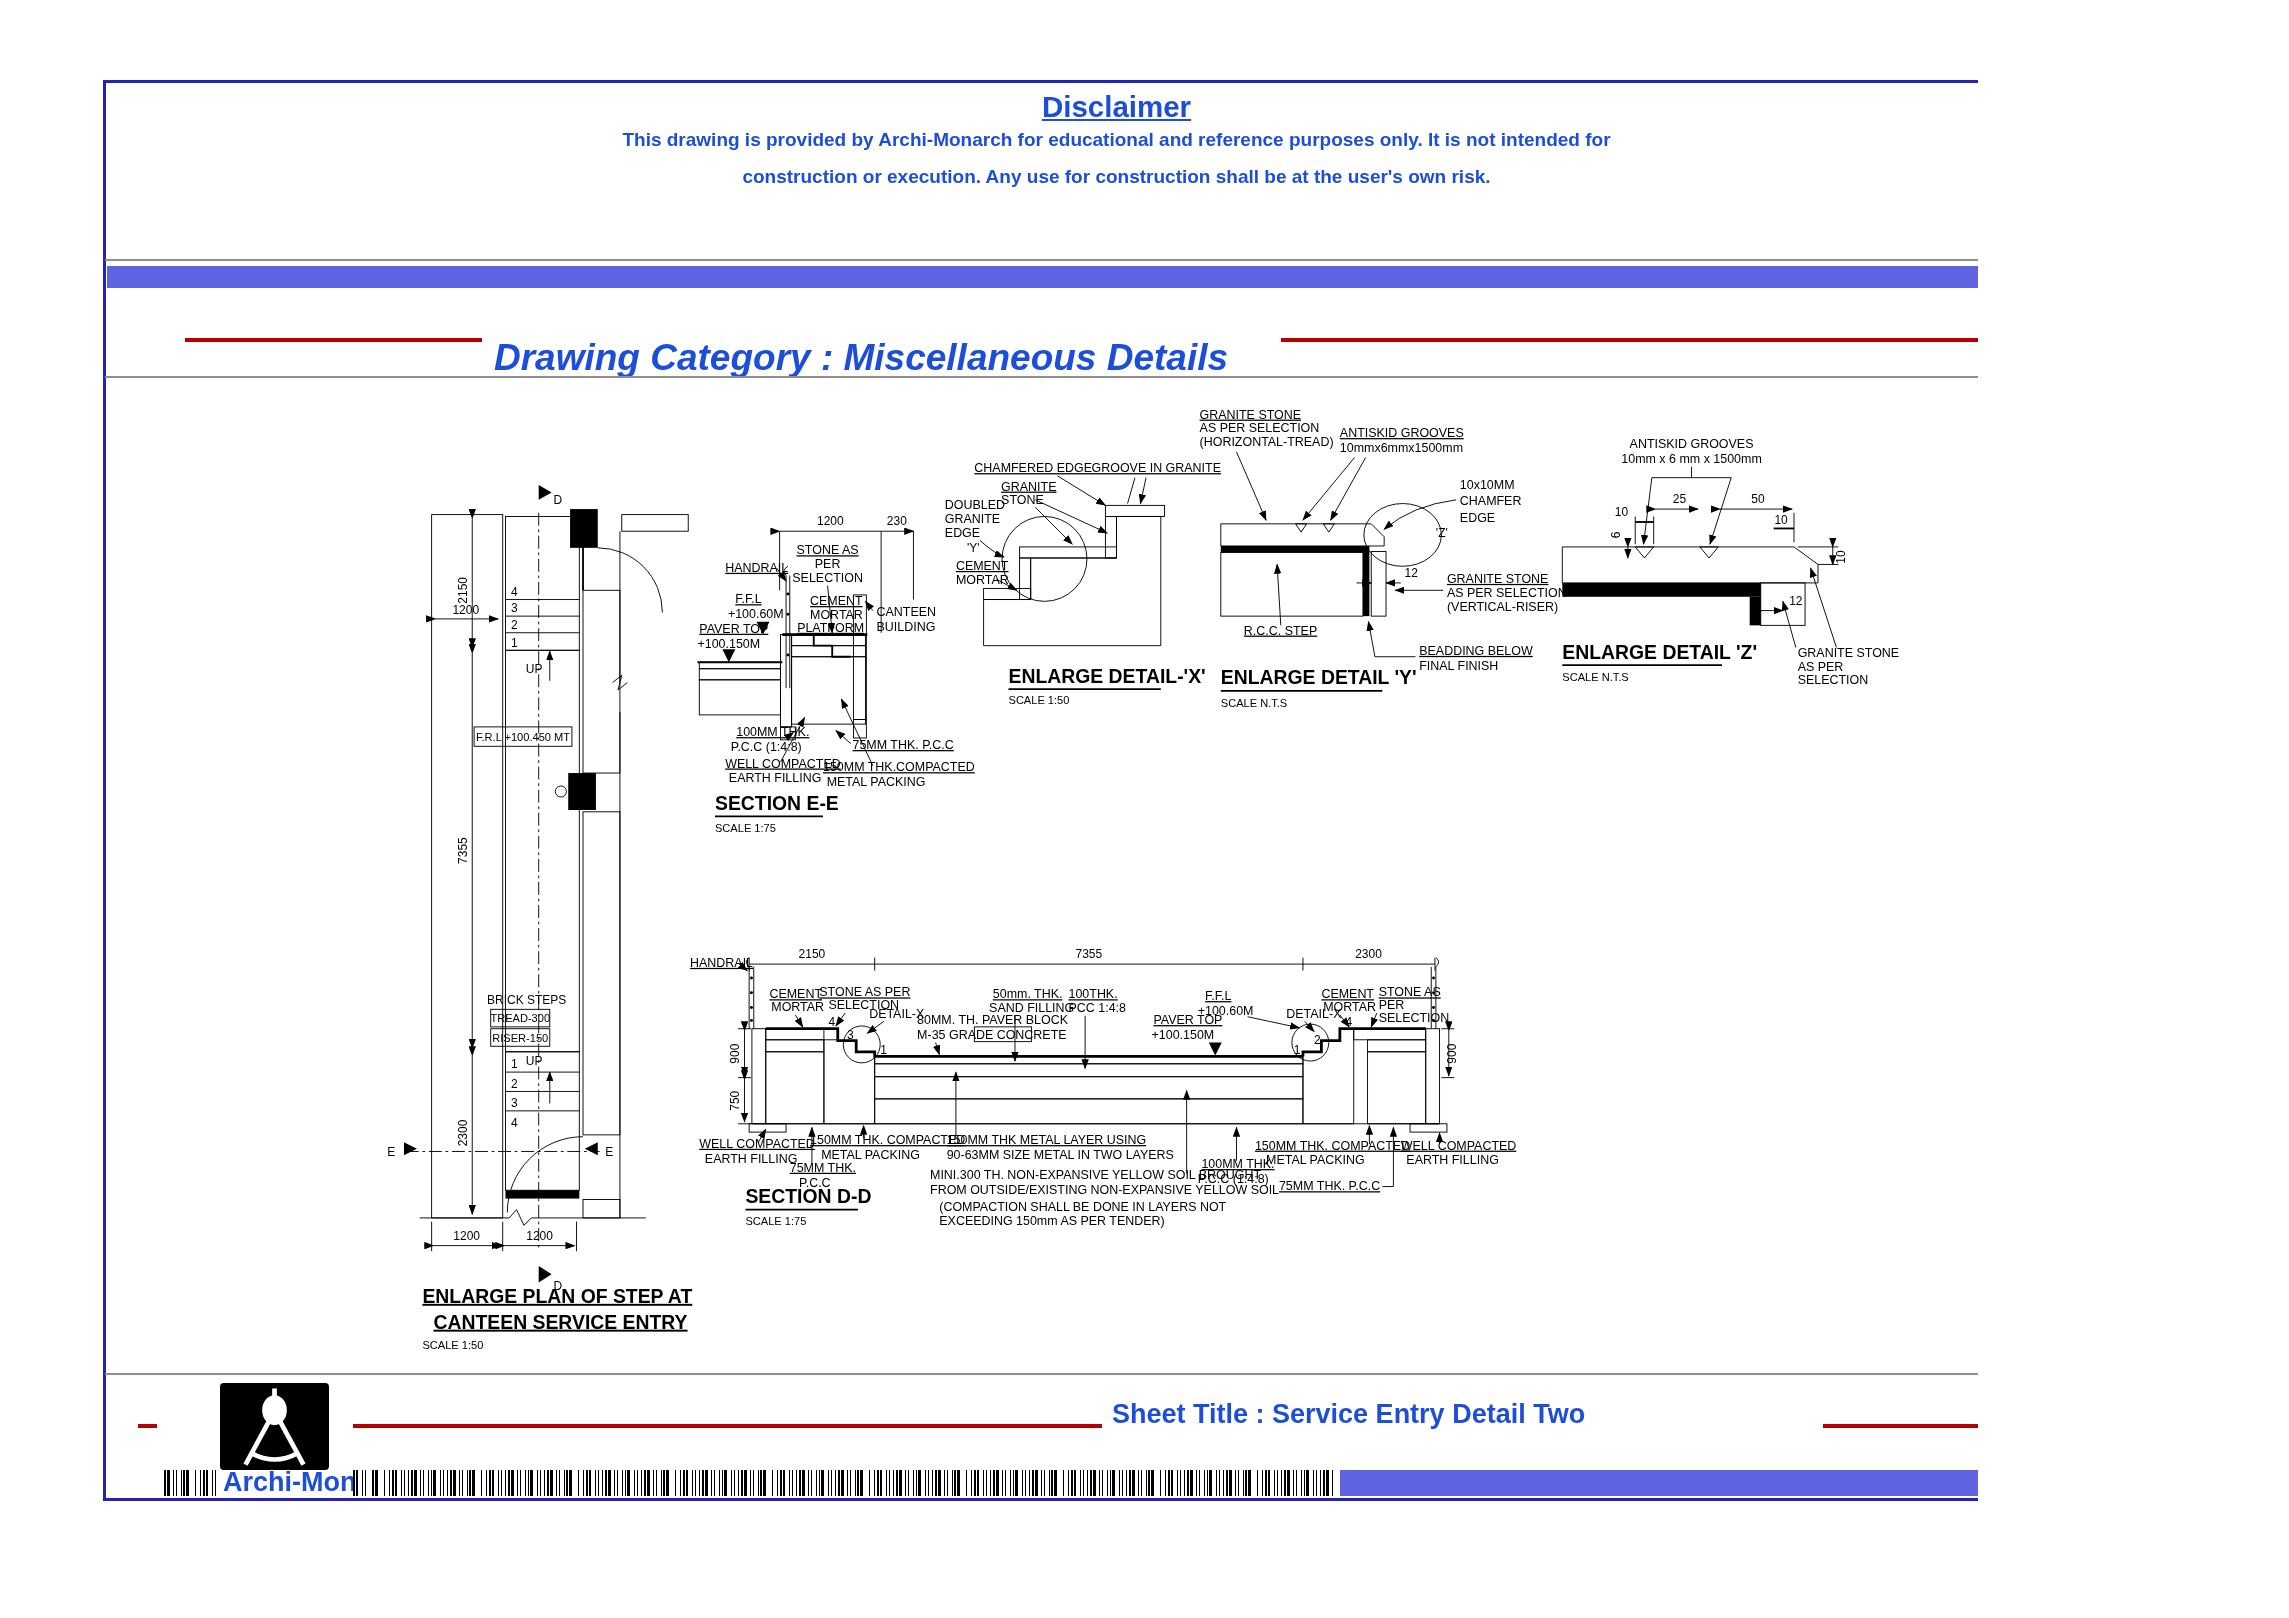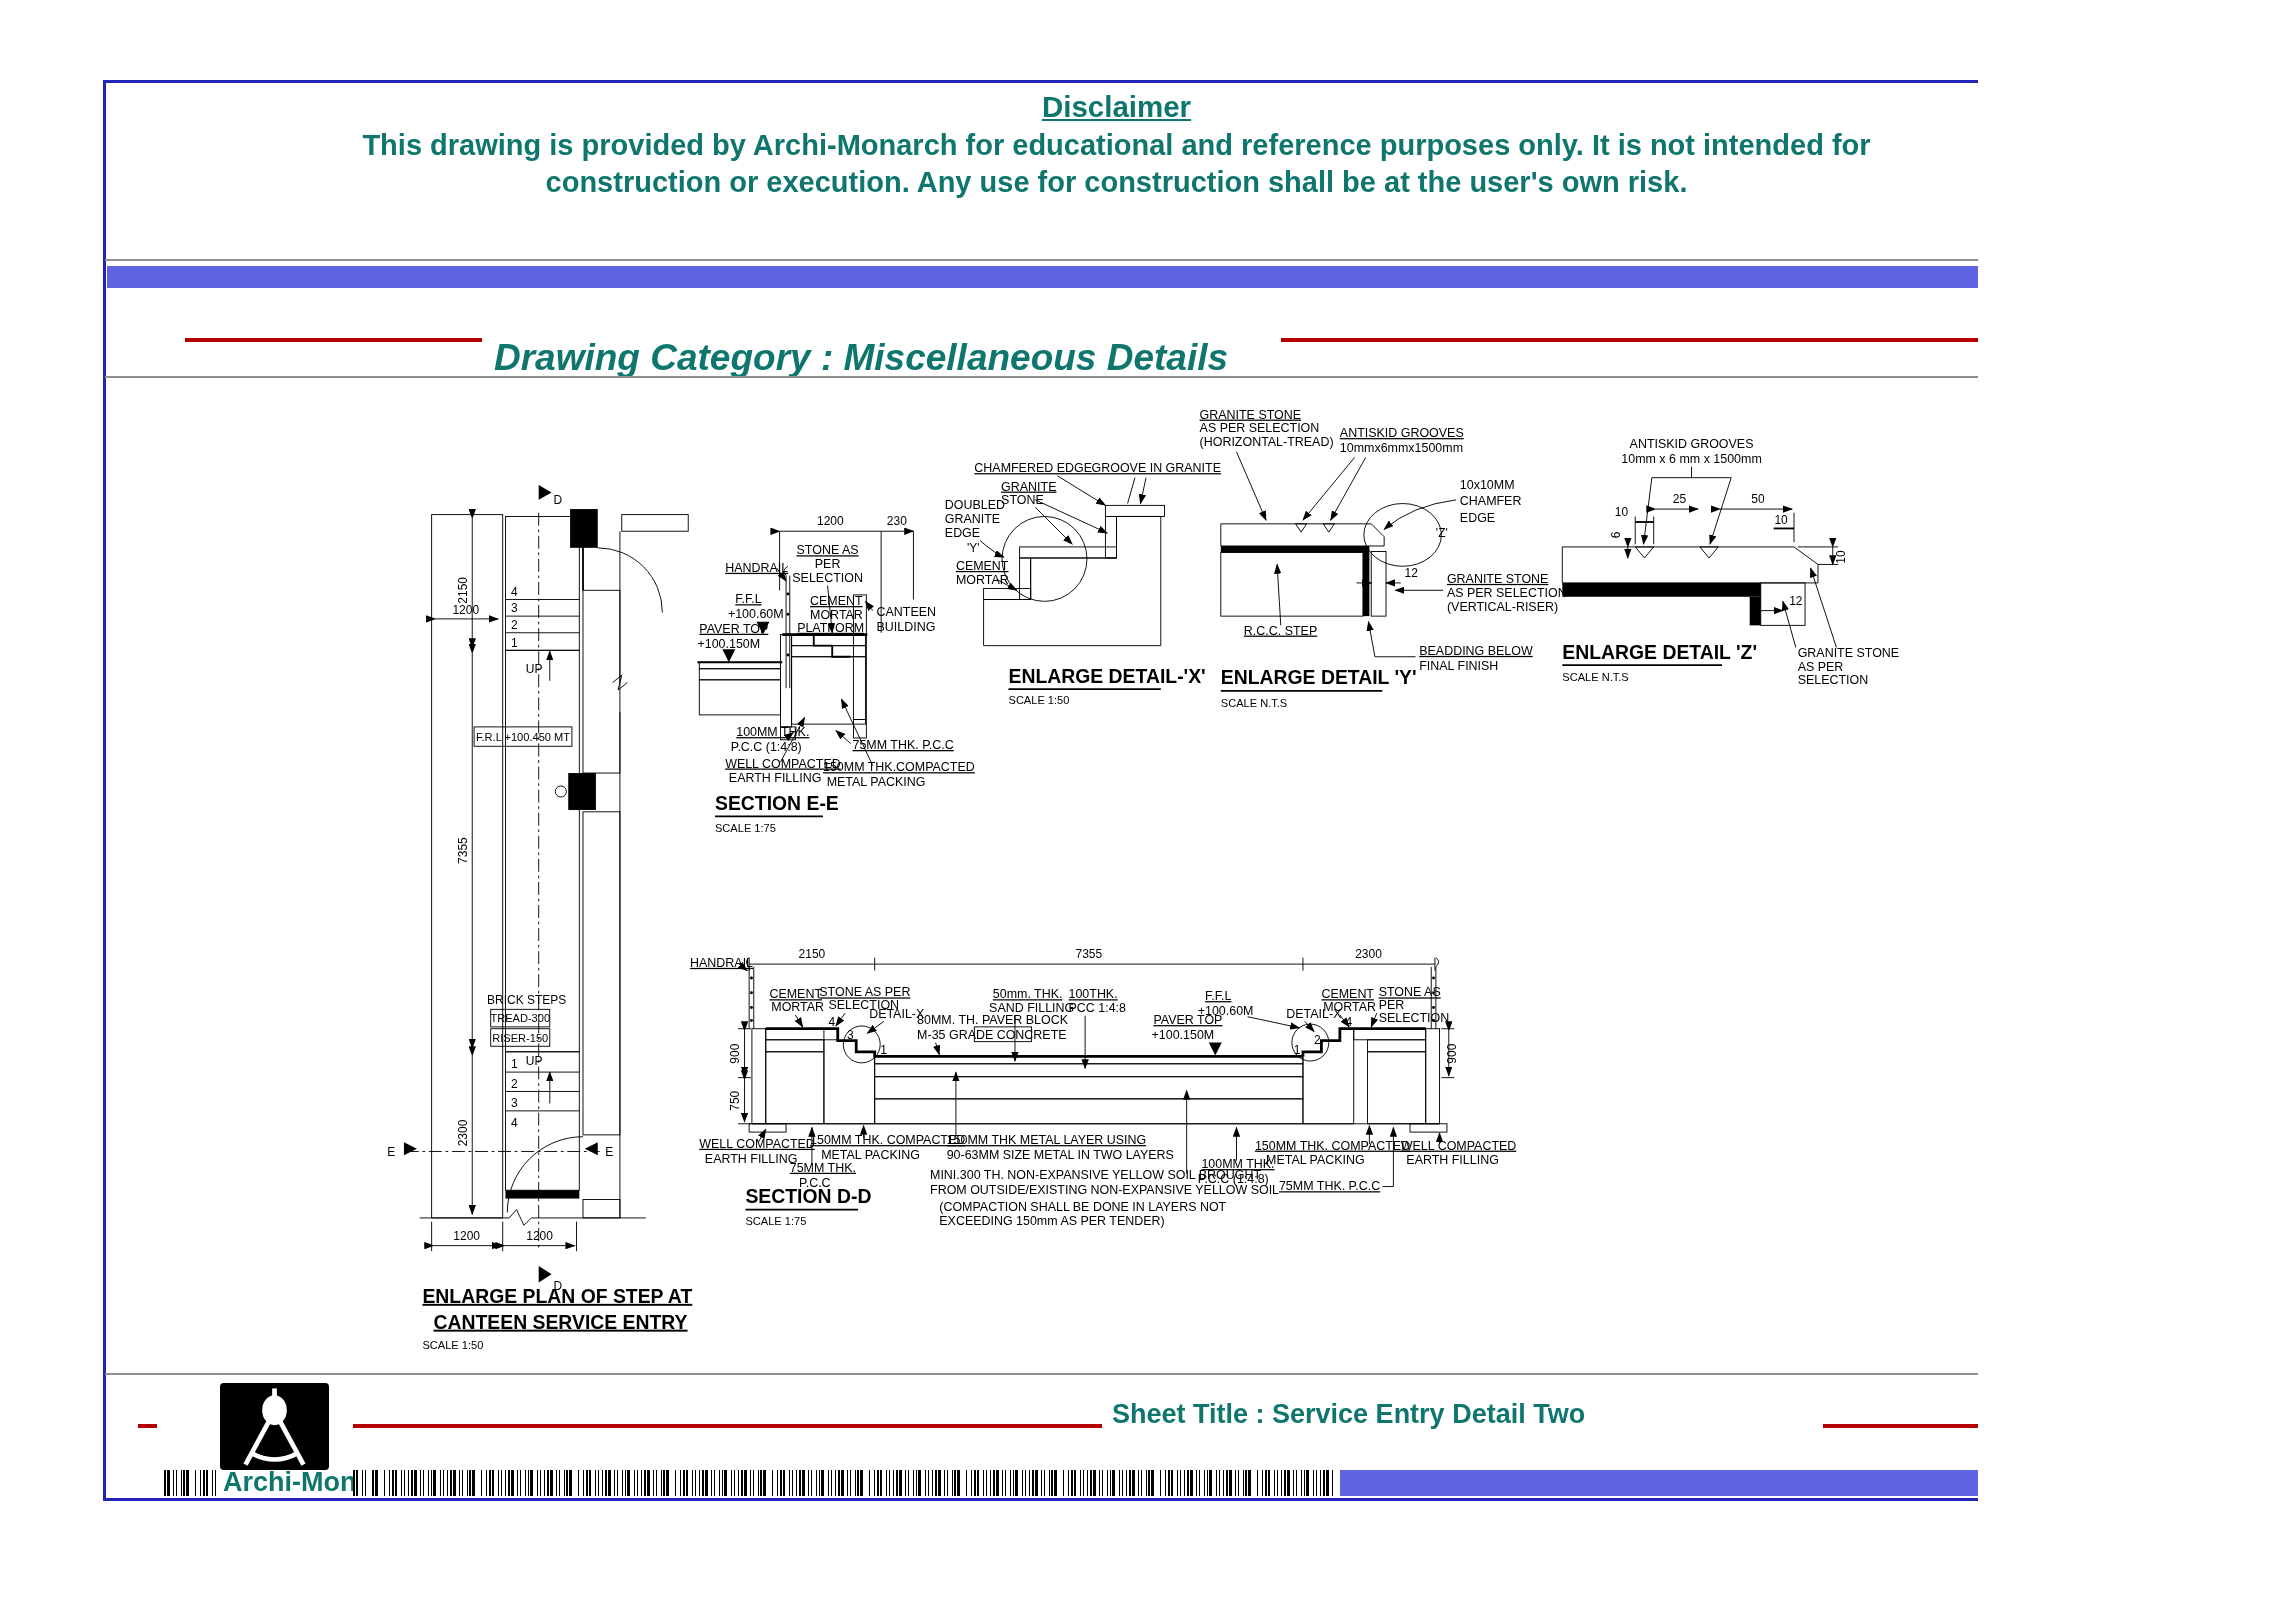--- a/index.html
+++ b/index.html
@@ -1,22 +1,22 @@
 <!DOCTYPE html>
 <html style="--frame: #2323b8; --accent: #6064e2; --red: #b40000; --gray: #8f8f8f;font-size:14.8px"><head>
 <meta charset="utf-8">
 <style>
   :root{ --frame:#2323b8; --accent:#6064e2; --red:#b40000; --gray:#8f8f8f; }
   html,body{margin:0;padding:0;background:#fff;}
   .page{position:relative;width:1978px;height:1619px;background:#fff;overflow:hidden;
-        font-family:"Liberation Sans",sans-serif;color:#0f766e;}
+        font-family:"Liberation Sans",sans-serif;color:#1d4ed8;}
   .frame{position:absolute;left:103px;top:80px;width:2019px;height:1415px;border:3.7px solid var(--frame);background:#fff;}
   .disc-title{position:absolute;left:103px;top:90px;width:2027px;text-align:center;
       font-size:29.5px;font-weight:bold;text-decoration:underline;}
-  .disc-line{position:absolute;left:103px;width:2027px;text-align:center;font-size:29px;font-weight:bold;}
+  .disc-line{position:absolute;left:103px;width:2027px;text-align:center;font-size:19px;font-weight:bold;}
   .disc-1{top:129px;} .disc-2{top:166px;}
   .hline{position:absolute;left:105px;width:2023px;height:1.8px;background:var(--gray);}
   .accent-bar{position:absolute;background:var(--accent);}
   .bar-top{left:107px;top:266px;width:2019px;height:22px;}
   .bar-bottom{left:1340px;top:1470px;width:783px;height:26px;}
   .redline{position:absolute;height:3.7px;background:var(--red);}
   .cat-title{position:absolute;left:494px;top:337px;font-size:37px;font-weight:bold;font-style:italic;}
   .sheet-title{position:absolute;left:1112px;top:1399px;font-size:27px;font-weight:bold;}
   .logo-box{position:absolute;left:220px;top:1383px;width:109px;height:87px;background:#000;border-radius:3.7px;}
   .brand{position:absolute;left:223px;top:1467px;font-size:27px;font-weight:bold;}

